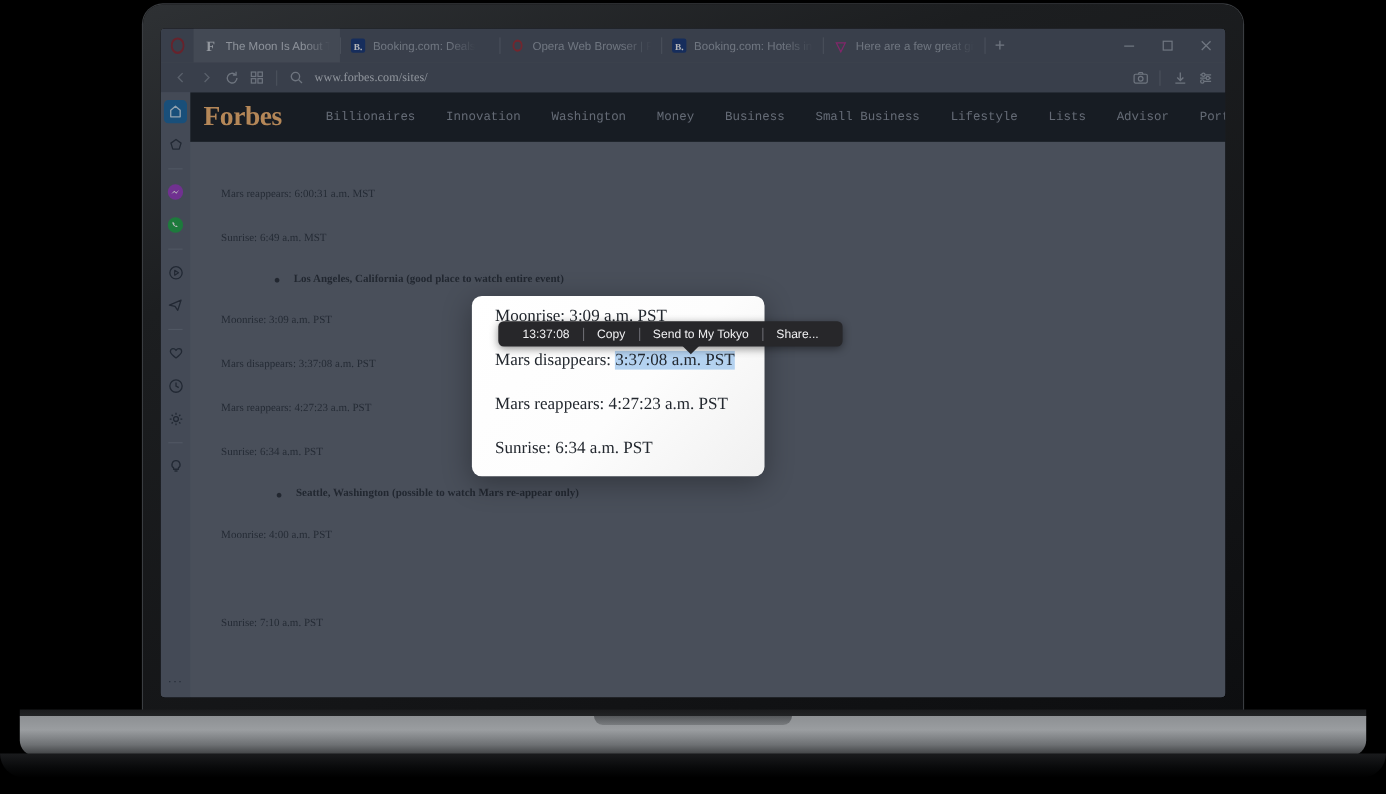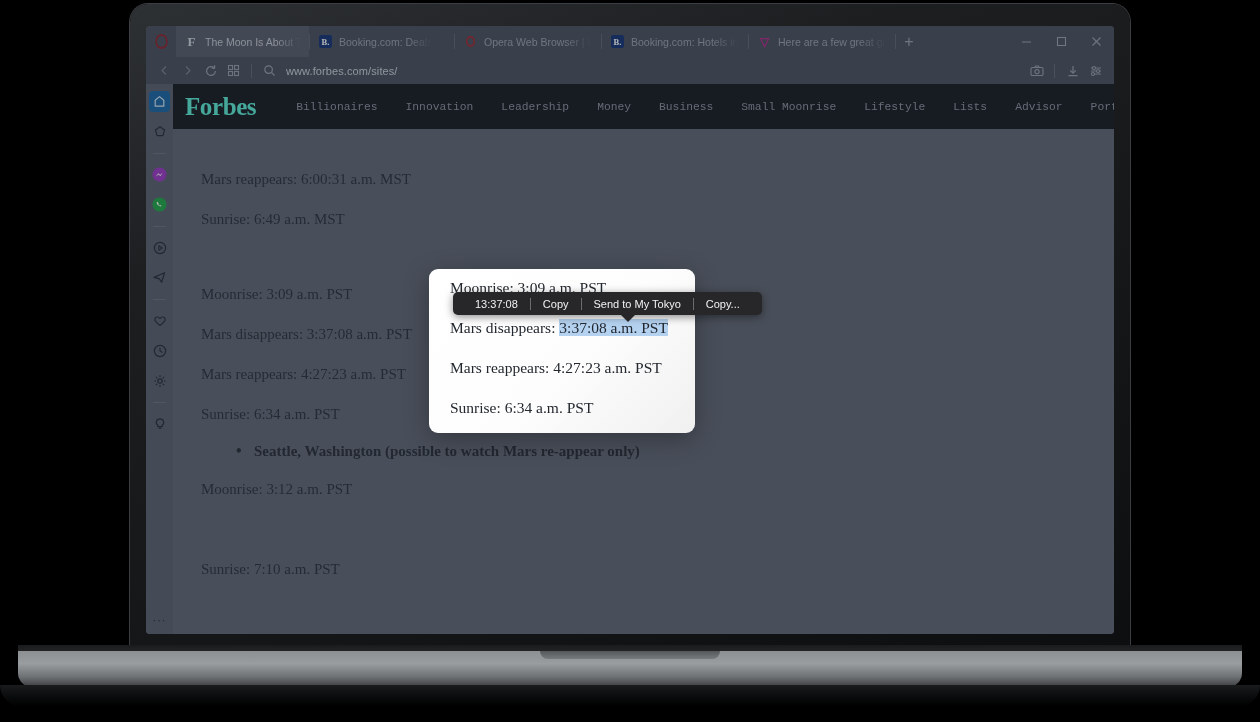--- a/index.html
+++ b/index.html
@@ -141,21 +141,21 @@
     position: absolute; left: 0; top: 31px;
     width: 968px; height: 27px;
     background: #4d5462;
     display: flex; align-items: center;
     padding: 0 8px;
     gap: 2px;
   }
   .navbtn { width: 21px; height:21px; display:flex; align-items:center; justify-content:center; color:#868e9b; }
   .navbtn.dim { color:#757d8a; }
   .vbar { width:1px; height:14px; background:#666d7a; margin: 0 5px; }
-  .urltext { font-size: 11px; color:#c9cfd7; margin-left: 4px; letter-spacing:.1px; }
+  .urltext { font-size: 11px; color:#c9cfd7; margin-left: 4px; letter-spacing:.1px;font-family:Liberation Serif, serif; }
   .addr-right { margin-left:auto; display:flex; align-items:center; gap:2px; }
 
   
   .sidebar {
     position: absolute; left: 0; top: 58px;
     width: 27px; height: 550px;
     background: #5c6472;
     display: flex; flex-direction: column; align-items: center;
     padding-top: 7px;
     gap: 0;
@@ -179,21 +179,21 @@
     width: 941px; height: 45px;
     background: #1c2129;
     display: flex; align-items: center;
     padding-left: 12px;
     overflow: hidden;
   }
   .forbes-logo {
     font-family: "Liberation Serif", serif;
     font-weight: 700;
     font-size: 25px;
-    color: #5eead4;
+    color: #fdba74;
     letter-spacing: -.4px;
     margin-right: 26px;
     flex: 0 0 auto;
   }
   .fnav-item {
     font-size: 11.3px;
     color: #8b939f;
     padding: 0 14px;
     white-space: nowrap;
     flex: 0 0 auto;
@@ -203,21 +203,21 @@
   
   .pagebody {
     position: absolute; left: 27px; top: 103px;
     width: 941px; height: 505px;
     background: #646b78;
     overflow: hidden;
     font-family: "Liberation Serif", serif;
   }
   .pline {
     position: absolute;
-    font-size: 15px;
+    font-size: 10px;
     color: #2f3742;
     white-space: nowrap;
   }
   .pline.bullet {
     font-weight: 700;
     color: #2b323c;
   }
   .pline.bullet::before {
     content: "•";
     position: absolute; left: -18px; top: -1px;
@@ -500,61 +500,62 @@
         </div>
 
         <div class="sb-spacer"></div>
         <div class="sb-dots">···</div>
       </div>
 
       <div class="forbesnav">
         <div class="forbes-logo">Forbes</div>
         <div class="fnav-item">Billionaires</div>
         <div class="fnav-item">Innovation</div>
-        <div class="fnav-item">Leadership</div>
+        <div class="fnav-item">Washington</div>
         <div class="fnav-item">Money</div>
         <div class="fnav-item">Business</div>
-        <div class="fnav-item">Small Moonrise</div>
+        <div class="fnav-item">Small Business</div>
         <div class="fnav-item">Lifestyle</div>
         <div class="fnav-item">Lists</div>
         <div class="fnav-item">Advisor</div>
         <div class="fnav-item">Portland</div>
         <div class="fnav-item">Bre</div>
       </div>
 
       <div class="pagebody">
         <div class="pline" style="left:28px;  top:42px">Mars reappears: 6:00:31 a.m. MST</div>
         <div class="pline" style="left:28px;  top:82px">Sunrise: 6:49 a.m. MST</div>
+        <div class="pline bullet" style="left:94px;  top:119px">Los Angeles, California (good place to watch entire event)</div>
         <div class="pline" style="left:28px;  top:157px">Moonrise: 3:09 a.m. PST</div>
         <div class="pline" style="left:28px;  top:197px">Mars disappears: 3:37:08 a.m. PST</div>
         <div class="pline" style="left:28px;  top:237px">Mars reappears: 4:27:23 a.m. PST</div>
         <div class="pline" style="left:28px;  top:277px">Sunrise: 6:34 a.m. PST</div>
-        <div class="pline bullet" style="left:81px;  top:314px">Seattle, Washington (possible to watch Mars re-appear only)</div>
-        <div class="pline" style="left:28px;  top:352px">Moonrise: 3:12 a.m. PST</div>
+        <div class="pline bullet" style="left:96px;  top:314px">Seattle, Washington (possible to watch Mars re-appear only)</div>
+        <div class="pline" style="left:28px;  top:352px">Moonrise: 4:00 a.m. PST</div>
         <div class="pline" style="left:28px;  top:432px">Sunrise: 7:10 a.m. PST</div>
 
       </div>
 
       <div id="dimmer"></div>
 
       <div class="popcard">
         <div class="pcline" style="left:21px; top:10px">Moonrise: 3:09 a.m. PST</div>
         <div class="pcline" style="left:21px; top:50px"><span>Mars disappears: </span><span class="hl">3:37:08 a.m. PST</span></div>
         <div class="pcline" style="left:21px; top:90px">Mars reappears: 4:27:23 a.m. PST</div>
         <div class="pcline" style="left:21px; top:130px">Sunrise: 6:34 a.m. PST</div>
       </div>
 
       <div class="ctxmenu">
         <div class="ctxitem">13:37:08</div>
         <div class="ctxsep"></div>
         <div class="ctxitem">Copy</div>
         <div class="ctxsep"></div>
         <div class="ctxitem">Send to My Tokyo</div>
         <div class="ctxsep"></div>
-        <div class="ctxitem">Copy...</div>
+        <div class="ctxitem">Share...</div>
       </div>
       <div class="ctxarrow"></div>
 
     </div>
   </div>
 
   <div class="laptop-base-top"></div>
   <div class="laptop-base"></div>
   <div class="laptop-base-notch"></div>
   <div class="laptop-foot"></div>

